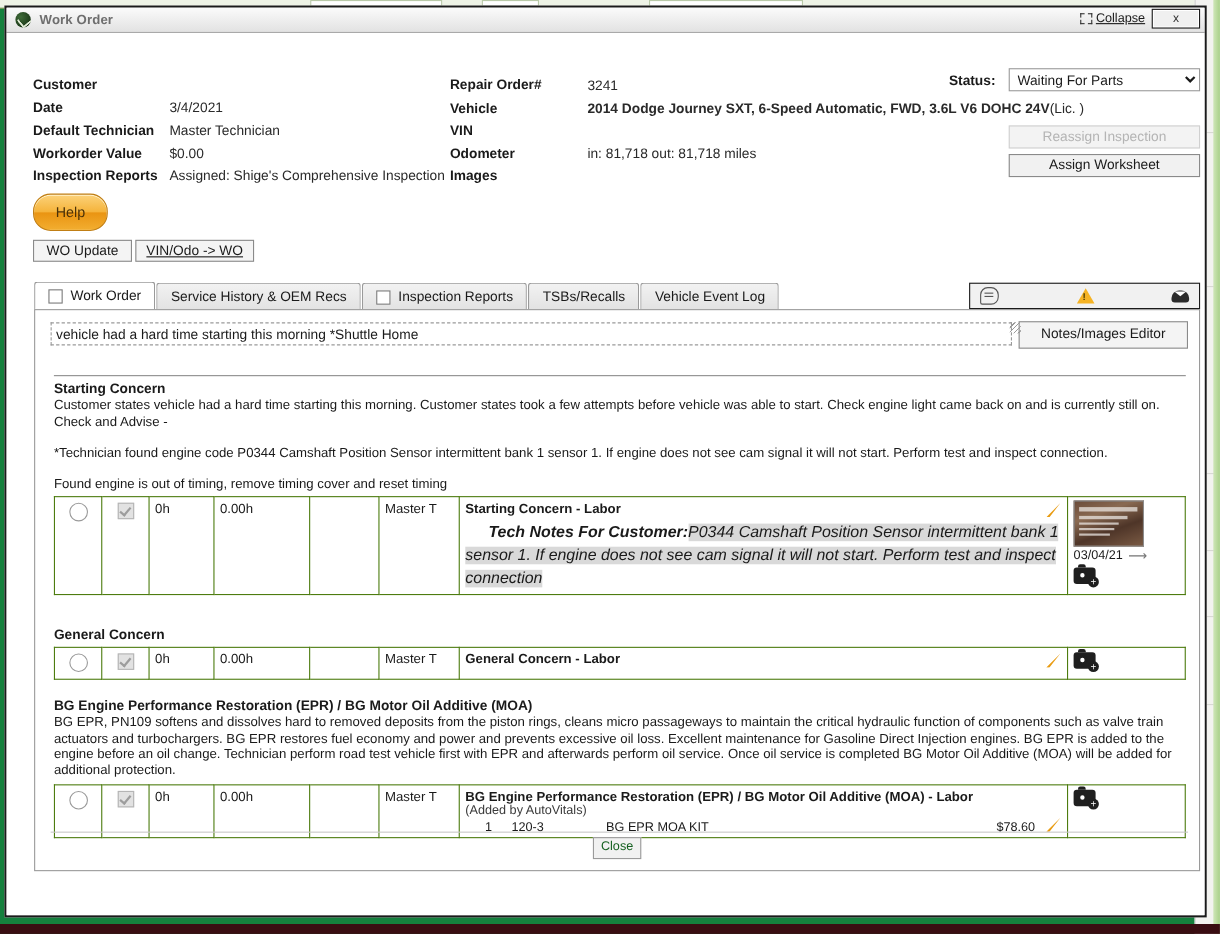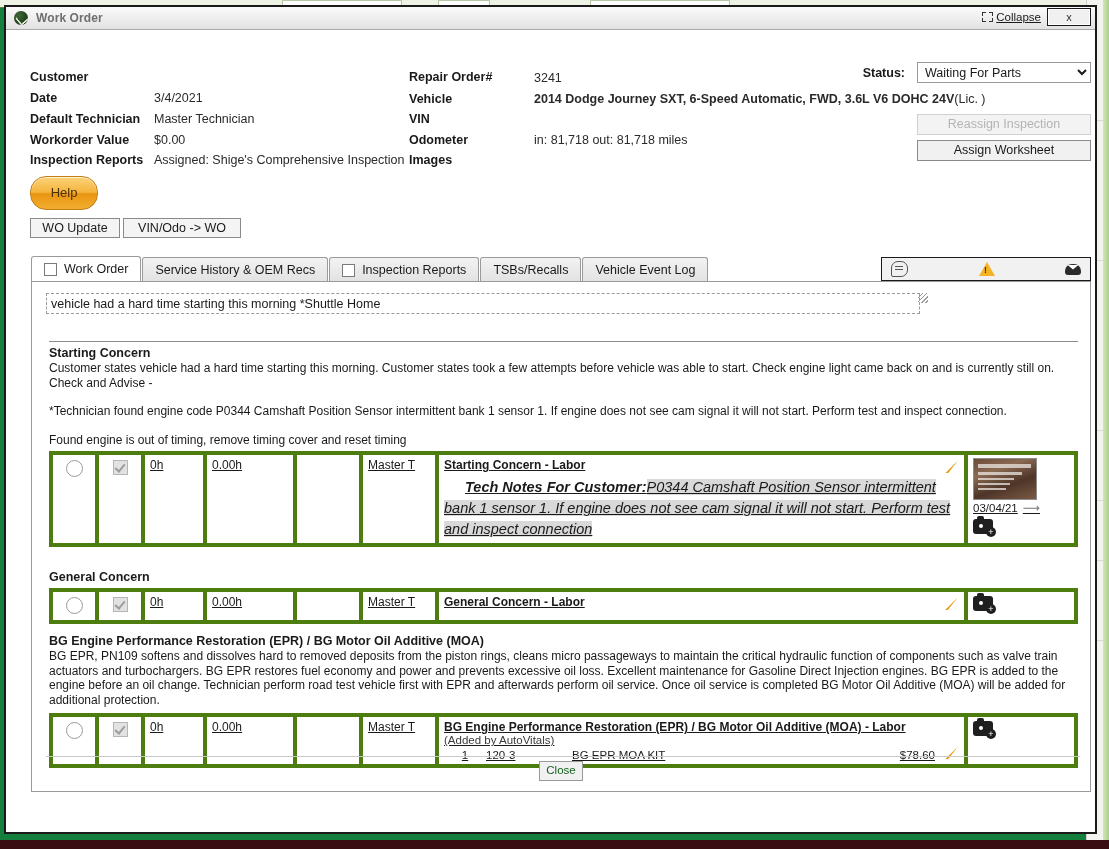--- a/index.html
+++ b/index.html
@@ -193,21 +193,21 @@
 
   .colhdr { position:absolute; left:0; right:0; top:40px; height:20px; font-size:12px; color:#333; }
   .colhdr span { position:absolute; }
   .rulehr { position:absolute; left:17px; right:12px; top:59px; border-top:1px solid #8c8c8c; }
 
   .section { position:absolute; left:17px; right:12px; }
   .sec-title { font-size:12.5px; font-weight:bold; color:#1a1a1a; margin-bottom:1px;}
   .sec-body  { font-size:12px; color:#1a1a1a; line-height:14.6px; }
 
   table.jobs { border-collapse:collapse; width:100%; table-layout:fixed; font-size:12px; color:#1a1a1a;}
-  table.jobs td { border:4px solid #4d7c0f; vertical-align:top; padding:3px 5px;text-decoration:underline; }
+  table.jobs td { border:1px solid #4d7c0f; vertical-align:top; padding:3px 5px; }
   table.jobs td.c-radio { width:32px; text-align:center; padding-top:5px;}
   table.jobs td.c-chk   { width:32px; text-align:center; padding-top:5px;}
   table.jobs td.c-auth  { width:48px; }
   table.jobs td.c-chg   { width:76px; }
   table.jobs td.c-act   { width:52px; }
   table.jobs td.c-tech  { width:62px; }
   table.jobs td.c-job   { position:relative; }
   table.jobs td.c-img   { width:96px; }
   .radio-o { display:inline-block; width:15px;height:15px;border:1px solid #9a9a9a;border-radius:50%;background:#fff;}
   .chk-dis { display:inline-block; width:13px;height:13px;border:1px solid #b5b5b5;background:#e2e2e2;position:relative;}
@@ -326,21 +326,21 @@
         <span class="status-label">Status:</span>
         <select class="status-select">
           <option>Waiting For Parts</option>
         </select>
         <div class="btn-reassign">Reassign Inspection</div>
         <div class="btn-assign">Assign Worksheet</div>
       </div>
 
       <div class="help-btn">Help</div>
       <div class="sm-btn" style="left:24px;top:188px;width:90px;">WO Update</div>
-      <div class="sm-btn" style="left:117px;top:188px;width:118px;">VIN/Odo -&gt; WO</div>
+      <div class="sm-btn" style="left:117px;top:188px;width:108px;text-decoration:underline;">VIN/Odo -&gt; WO</div>
 
       <div class="tabrow">
         <div class="tab active">
           <span class="cb"></span>
           <span>Work Order</span>
         </div>
         <div class="tab">
           <span>Service History &amp; OEM Recs</span>
         </div>
         <div class="tab">
@@ -358,20 +358,21 @@
       <div class="notif-bar">
         <span class="ic-chat"></span>
         <span class="ic-warn"></span>
         <span class="ic-mail"></span>
       </div>
 
       <div class="panel">
 
         <div class="notesrow">
           <input class="notes-input" type="text" value="vehicle had a hard time starting this morning *Shuttle Home" style="">
+          <div class="notes-btn">Notes/Images Editor</div>
         </div>
         <div class="resize-grip"></div>
 
         <div class="rulehr"></div>
 
         <div class="section" style="top:64px">
           <div class="sec-title">Starting Concern</div>
           <div class="sec-body">Customer states vehicle had a hard time starting this morning. Customer states took a few attempts before vehicle was able to start. Check engine light came back on and is currently still on. Check and Advise -</div>
           <div class="sec-body" style="height:14px">&nbsp;</div>
           <div class="sec-body">*Technician found engine code P0344 Camshaft Position Sensor intermittent bank 1 sensor 1. If engine does not see cam signal it will not start. Perform test and inspect connection.</div>

